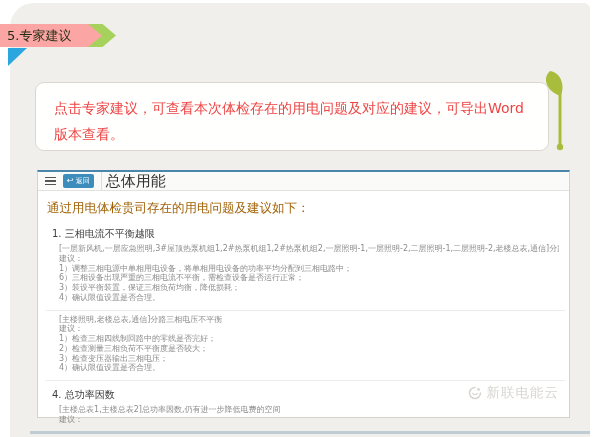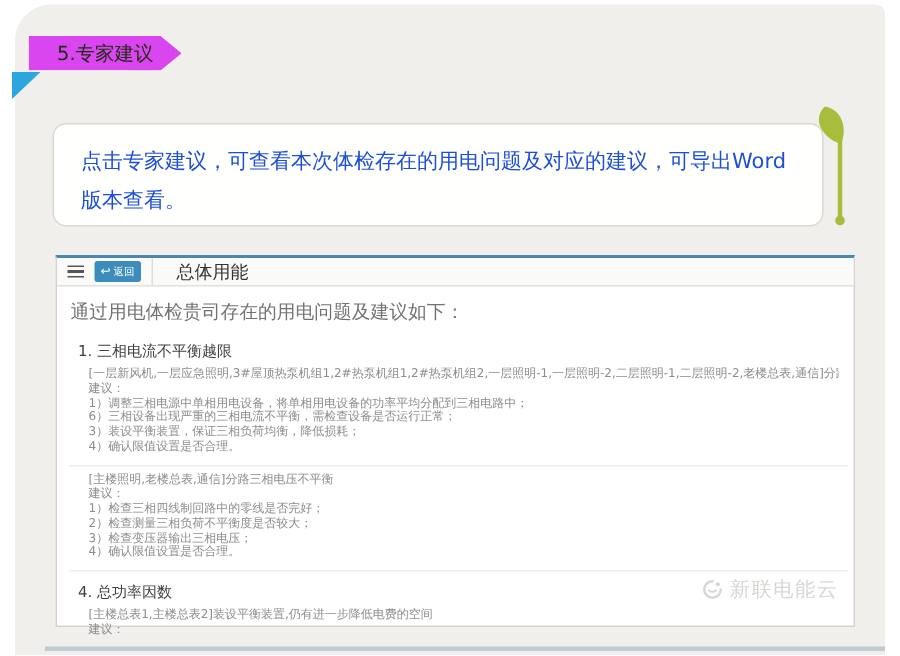--- a/index.html
+++ b/index.html
@@ -17,27 +17,27 @@
   .container {
     position: absolute;
     left: 10px; top: 3px;
     width: 580px; height: 434px;
     background: #f1efeb;
     border-radius: 24px 6px 0 0;
   }
   
   .badge {
     position: absolute;
-    left: 19px; top: 24px;
+    left: 0; top: 24px;
     height: 23px;
     width: 102px;
-    background: #d946ef;
+    background: #fca5a5;
     clip-path: polygon(0 0, calc(100% - 14px) 0, 100% 50%, calc(100% - 14px) 100%, 0 100%);
     display: flex; align-items: center;
-    padding-left: 19px;
+    padding-left: 7px;
     font-size: 13px;
     color: #1d2b10;
     z-index: 3;
   }
   .badge-tip {
     position: absolute;
     left: 86px; top: 24px;
     width: 30px; height: 23px;
     background: #a6d15c;
     clip-path: polygon(0 0, 55% 0, 100% 50%, 55% 100%, 0 100%);
@@ -56,21 +56,21 @@
   .bubble {
     position: absolute;
     left: 35px; top: 82px;
     width: 514px; height: 69px;
     background: #fffffe;
     border: 1px solid #dcd8d1;
     border-radius: 9px;
     padding: 13px 18px;
     font-size: 14px;
     line-height: 1.85;
-    color: #1d4ed8;
+    color: #ef4444;
     z-index: 2;
   }
   
   .sprout {
     position: absolute;
     left: 536px; top: 69px;
     width: 32px; height: 84px;
     z-index: 4;
   }
   
@@ -99,29 +99,29 @@
     padding: 0 4px;
     border: none;
     border-radius: 2px;
     font-size: 7px;
     display: flex; align-items: center; gap: 2px;
     margin-right: 7px;
     font-family: inherit;
   }
   .back-arrow { font-size: 8px; line-height: 1; }
   .shot-tab {
-    font-size: 12px; color: #333;
+    font-size: 15px; color: #333;
     border-left: 1px solid #ddd;
-    padding-left: 16px;
+    padding-left: 4px;
     height: 100%;
     display: flex; align-items: center;
   }
   .shot-heading {
     font-size: 12.5px;
-    color: #737373;
+    color: #a16207;
     margin: 9px 8px 5px 9px;
   }
   .sec { padding: 2px 10px 3px 14px; }
   .sec-title { font-size: 10px; color: #3e3e3e; margin: 3px 0 3px; }
   .sec-line {
     font-size: 8px;
     line-height: 1.22;
     color: #8c8c8c;
     padding-left: 7px;
     white-space: nowrap;
@@ -210,21 +210,21 @@
       <div class="sec-line">1）检查三相四线制回路中的零线是否完好；</div>
       <div class="sec-line">2）检查测量三相负荷不平衡度是否较大；</div>
       <div class="sec-line">3）检查变压器输出三相电压；</div>
       <div class="sec-line">4）确认限值设置是否合理。</div>
     </div>
 
     <hr class="sec-sep">
 
     <div class="sec">
       <div class="sec-title">4. 总功率因数</div>
-      <div class="sec-line">[主楼总表1,主楼总表2]装设平衡装置,仍有进一步降低电费的空间</div>
+      <div class="sec-line">[主楼总表1,主楼总表2]总功率因数,仍有进一步降低电费的空间</div>
       <div class="sec-line">建议：</div>
 
     </div>
 
     <div class="watermark">
       <svg width="16" height="16" viewBox="0 0 16 16" aria-hidden="true">
         <path d="M13.5,8 A5.5,5.5 0 1 1 8,2.5" fill="none" stroke="#d8d6d2" stroke-width="1.6" stroke-linecap="round"></path>
         <circle cx="11.5" cy="4.5" r="1.4" fill="#d8d6d2"></circle>
         <path d="M5.5,8.5 q2.5,2.2 5,0" fill="none" stroke="#d8d6d2" stroke-width="1.2" stroke-linecap="round"></path>
       </svg>

